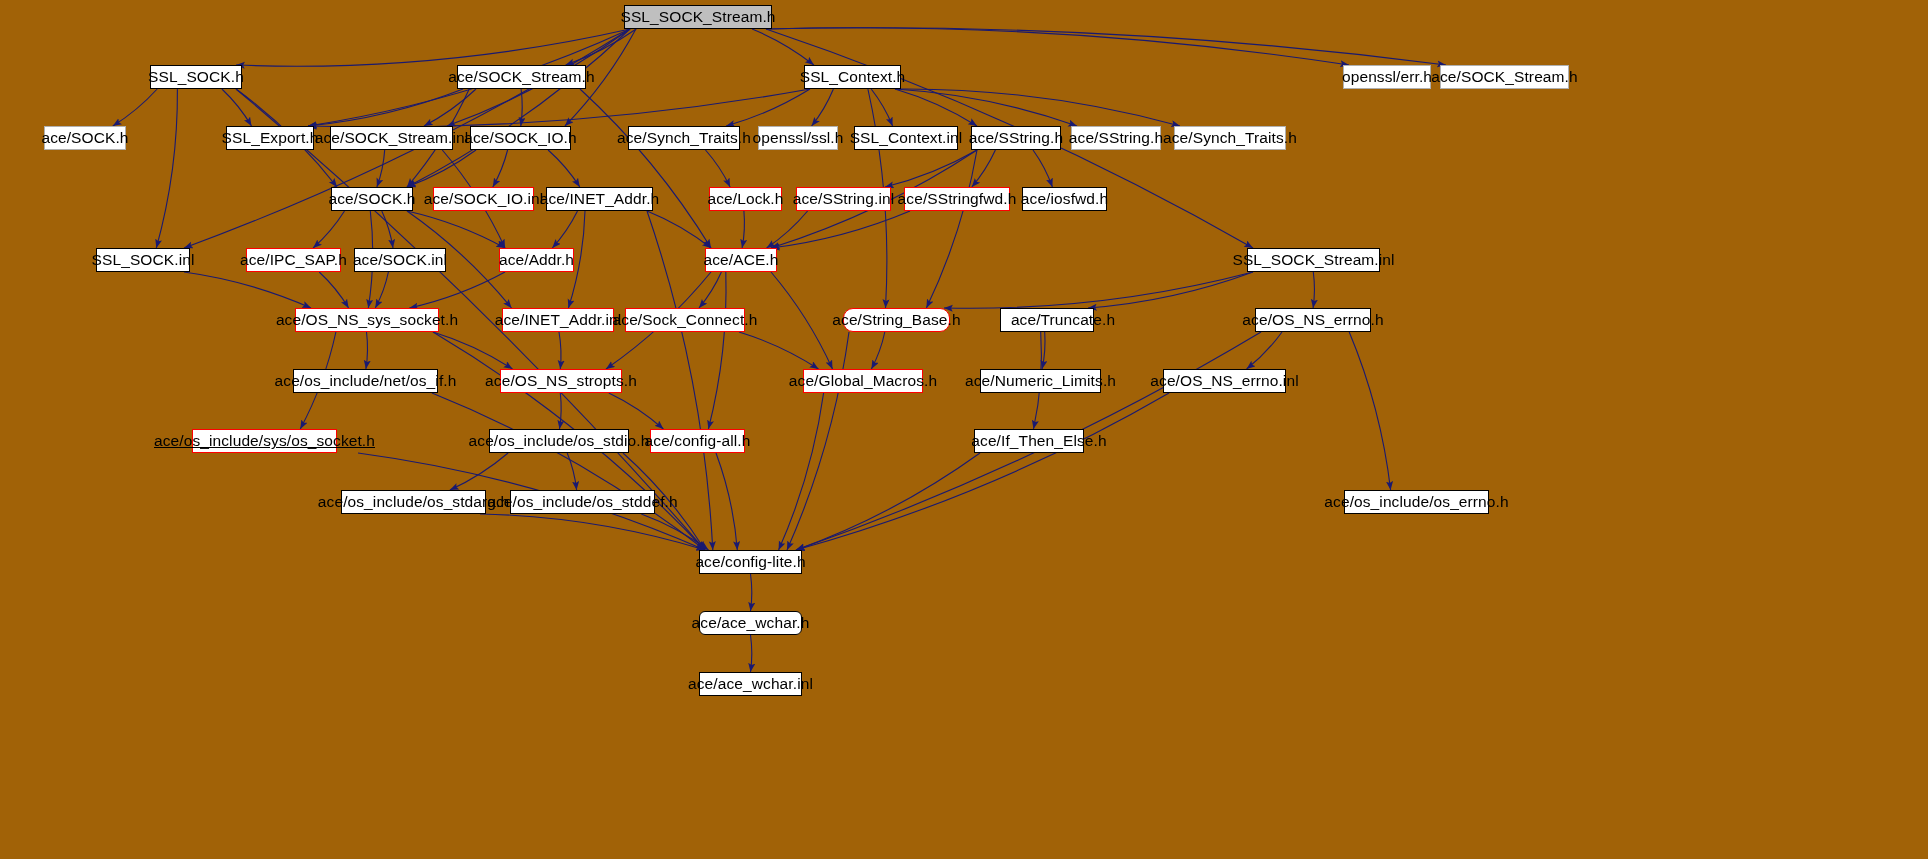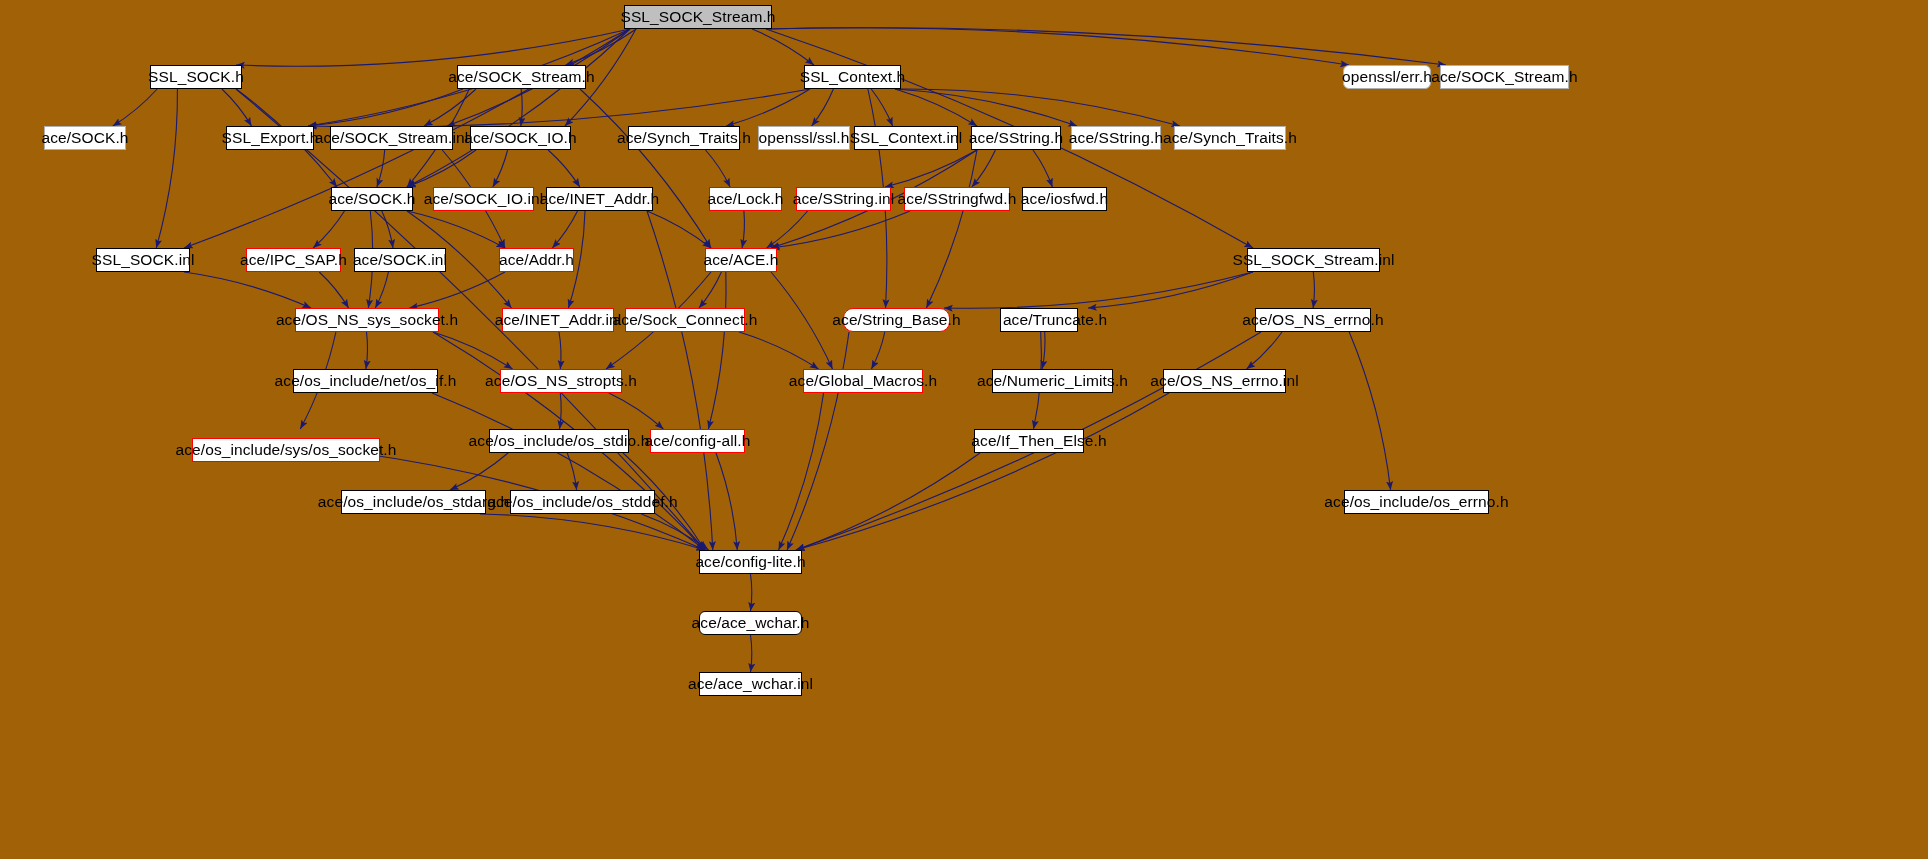--- a/index.html
+++ b/index.html
@@ -125,42 +125,42 @@
       </div>
       <div class="node black" style="left: 150px; top: 65px; width: 92px; height: 24px;">
         <span class="lbl">SSL_SOCK.h</span>
       </div>
       <div class="node black" style="left: 457px; top: 65px; width: 129px; height: 24px;">
         <span class="lbl">ace/SOCK_Stream.h</span>
       </div>
       <div class="node black" style="left: 804px; top: 65px; width: 97px; height: 24px;">
         <span class="lbl">SSL_Context.h</span>
       </div>
-      <div class="node grey" style="left: 1343px; top: 65px; width: 88px; height: 24px; border-radius: 6px;">
+      <div class="node grey" style="left: 1343px; top: 65px; width: 88px; height: 24px;">
         <span class="lbl">openssl/err.h</span>
       </div>
       <div class="node grey" style="left: 1440px; top: 65px; width: 129px; height: 24px;">
         <span class="lbl">ace/SOCK_Stream.h</span>
       </div>
       <div class="node grey" style="left: 44px; top: 126px; width: 82px; height: 24px;">
         <span class="lbl">ace/SOCK.h</span>
       </div>
       <div class="node black" style="left: 226px; top: 126px; width: 88px; height: 24px;">
         <span class="lbl">SSL_Export.h</span>
       </div>
       <div class="node black" style="left: 330px; top: 126px; width: 123px; height: 24px;">
         <span class="lbl">ace/SOCK_Stream.inl</span>
       </div>
       <div class="node black" style="left: 470px; top: 126px; width: 101px; height: 24px;">
         <span class="lbl">ace/SOCK_IO.h</span>
       </div>
       <div class="node black" style="left: 628px; top: 126px; width: 112px; height: 24px;">
         <span class="lbl">ace/Synch_Traits.h</span>
       </div>
-      <div class="node grey" style="left: 758px; top: 126px; width: 92px; height: 24px;">
+      <div class="node grey" style="left: 758px; top: 126px; width: 80px; height: 24px;">
         <span class="lbl">openssl/ssl.h</span>
       </div>
       <div class="node black" style="left: 854px; top: 126px; width: 104px; height: 24px;">
         <span class="lbl">SSL_Context.inl</span>
       </div>
       <div class="node black" style="left: 971px; top: 126px; width: 90px; height: 24px;">
         <span class="lbl">ace/SString.h</span>
       </div>
       <div class="node grey" style="left: 1071px; top: 126px; width: 90px; height: 24px;">
         <span class="lbl">ace/SString.h</span>
@@ -212,42 +212,42 @@
       </div>
       <div class="node red" style="left: 502px; top: 308px; width: 112px; height: 24px;">
         <span class="lbl">ace/INET_Addr.inl</span>
       </div>
       <div class="node red" style="left: 625px; top: 308px; width: 120px; height: 24px;">
         <span class="lbl">ace/Sock_Connect.h</span>
       </div>
       <div class="node red" style="left: 843px; top: 308px; width: 107px; height: 24px; border-radius: 10px;">
         <span class="lbl">ace/String_Base.h</span>
       </div>
-      <div class="node black" style="left: 1000px; top: 308px; width: 78px; height: 24px; padding-left: 32px;">
+      <div class="node black" style="left: 1000px; top: 308px; width: 94px; height: 24px; padding-left: 32px;">
         <span class="lbl">ace/Truncate.h</span>
       </div>
       <div class="node black" style="left: 1255px; top: 308px; width: 116px; height: 24px;">
         <span class="lbl">ace/OS_NS_errno.h</span>
       </div>
       <div class="node black" style="left: 293px; top: 369px; width: 145px; height: 24px;">
         <span class="lbl">ace/os_include/net/os_if.h</span>
       </div>
       <div class="node red" style="left: 500px; top: 369px; width: 122px; height: 24px;">
         <span class="lbl">ace/OS_NS_stropts.h</span>
       </div>
       <div class="node red" style="left: 803px; top: 369px; width: 120px; height: 24px;">
         <span class="lbl">ace/Global_Macros.h</span>
       </div>
-      <div class="node black" style="left: 980px; top: 369px; width: 121px; height: 24px; margin-left: 12px;">
+      <div class="node black" style="left: 980px; top: 369px; width: 121px; height: 24px;">
         <span class="lbl">ace/Numeric_Limits.h</span>
       </div>
       <div class="node black" style="left: 1163px; top: 369px; width: 123px; height: 24px;">
         <span class="lbl">ace/OS_NS_errno.inl</span>
       </div>
-      <div class="node red" style="left: 192px; top: 438px; width: 188px; height: 24px;">
+      <div class="node red" style="left: 192px; top: 429px; width: 145px; height: 24px; text-decoration: underline;">
         <span class="lbl">ace/os_include/sys/os_socket.h</span>
       </div>
       <div class="node black" style="left: 489px; top: 429px; width: 140px; height: 24px;">
         <span class="lbl">ace/os_include/os_stdio.h</span>
       </div>
       <div class="node red" style="left: 650px; top: 429px; width: 95px; height: 24px;">
         <span class="lbl">ace/config-all.h</span>
       </div>
       <div class="node black" style="left: 974px; top: 429px; width: 110px; height: 24px; padding-left: 20px;">
         <span class="lbl">ace/If_Then_Else.h</span>

